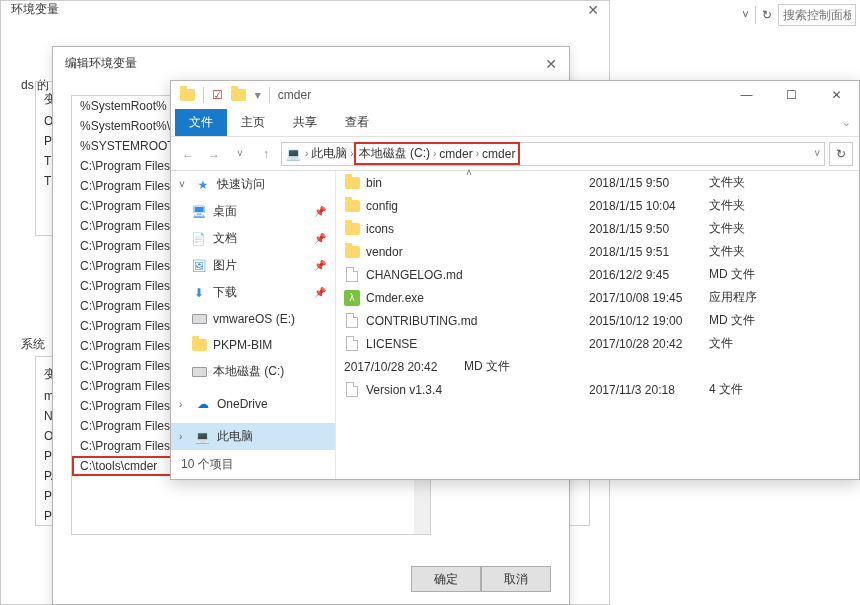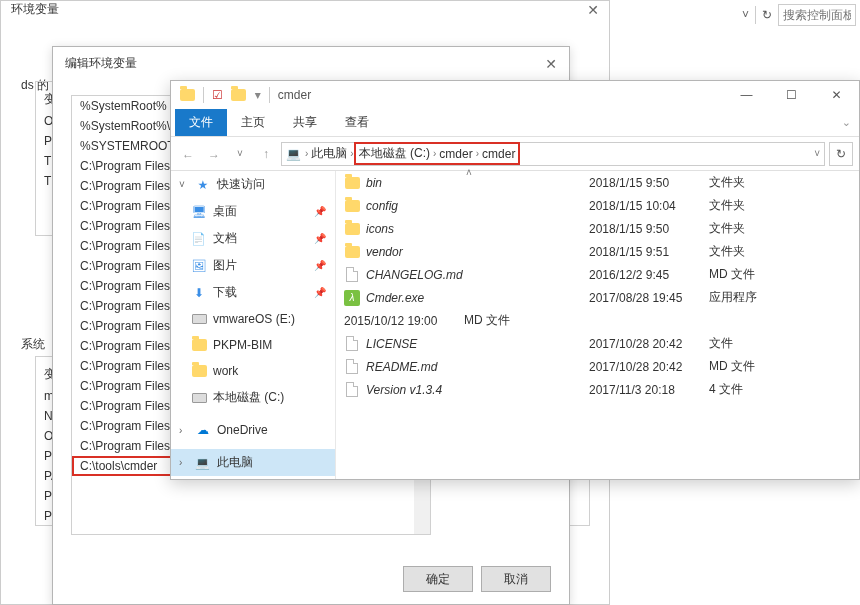--- a/index.html
+++ b/index.html
@@ -40,21 +40,21 @@
 }
 .edit-dialog .listwrap .scroll-ind {
   position: absolute; right: 0; top: 0; width: 16px; height: 100%; background: #f0f0f0;
 }
 .edit-dialog .listwrap .scroll-ind .thumb {
   position: absolute; left: 2px; right: 2px; top: 30%; height: 45px; background: #c2c2c2; border-radius: 2px;
 }
 .edit-dialog .listwrap .row { padding: 3px 8px; white-space: nowrap; }
 .edit-dialog .listwrap .row.highlighted { outline: 2px solid #d93025; outline-offset: -2px; }
 .edit-dialog .buttons {
-  position: absolute; bottom: 12px; right: 18px; display: flex; gap: 8px; text-align: right;
+  position: absolute; bottom: 12px; right: 18px; display: flex; gap: 0; text-align: right;
 }
 .win-button {
   min-width: 70px; height: 26px; padding: 0 14px; background: #e1e1e1; border: 1px solid #adadad; cursor: pointer;
   display: inline-flex; align-items: center; justify-content: center;
 }
 
 
 .explorer {
   position: absolute; top: 80px; left: 170px; width: 690px; height: 400px; background: #fff; border: 1px solid #b5b5b5;
   box-shadow: 0 4px 16px rgba(0,0,0,0.2);
@@ -96,21 +96,21 @@
 .explorer .file-pane { flex: 1; position: relative; }
 .explorer .file-pane .headers {
   display: flex; padding: 4px 8px; border-bottom: 1px solid #eee; color: #555;
 }
 .explorer .file-pane .headers > div { }
 .explorer .file-pane .col-name { flex: 0 0 245px; }
 .explorer .file-pane .col-date { flex: 0 0 120px; }
 .explorer .file-pane .col-type { flex: 0 0 70px; }
 .explorer .file-pane .col-size { flex: 0 0 40px; }
 .explorer .file-pane .row { display: flex; align-items: center; padding: 3px 8px; }
-.explorer .file-pane .row .col-name { display: flex; align-items: center; gap: 6px; font-style: italic; }
+.explorer .file-pane .row .col-name { display: flex; align-items: center; gap: 6px; }
 
 
 .ico { width: 16px; height: 16px; display: inline-flex; align-items: center; justify-content: center; flex-shrink: 0; }
 .ico-folder { background: #ffd86b; border-radius: 2px; position: relative; height: 12px; width: 15px; }
 .ico-folder::before { content: ""; position: absolute; top: -3px; left: 0; width: 7px; height: 3px; background: #ffd86b; border-radius: 1px 1px 0 0; }
 .ico-file { width: 12px; height: 15px; border: 1px solid #bbb; background: #fff; position: relative; }
 .ico-file::before { content: ""; position: absolute; top: -1px; right: -1px; width: 4px; height: 4px; background: #fff; border-left: 1px solid #bbb; border-bottom: 1px solid #bbb; }
 .ico-exe { background: #7ac142; border-radius: 2px; }
 .ico-star { color: #3a8ee6; }
 .ico-desktop { color: #3a8ee6; }
@@ -283,26 +283,20 @@
             <span>vmwareOS (E:)</span>
           </div>
           <div class="item">
             <span class="ico">
               <span class="ico-folder"></span>
             </span>
             <span>PKPM-BIM</span>
           </div>
           <div class="item">
             <span class="ico">
-              <span class="ico-folder"></span>
-            </span>
-            <span>work</span>
-          </div>
-          <div class="item">
-            <span class="ico">
               <span class="ico-drive"></span>
             </span>
             <span>本地磁盘 (C:)</span>
           </div>
         </div>
       <div class="item header" style="margin-top:6px">
         <span class="caret">›</span>
         <span class="ico ico-cloud">☁</span>
         <span>OneDrive</span>
       </div>
@@ -369,47 +363,47 @@
             </div>
             <div class="col-date">2016/12/2 9:45</div>
             <div class="col-type">MD 文件</div>
             <div class="col-size"></div>
           </div>
           <div class="row">
             <div class="col-name">
               <span class="ico ico-exe" style="color:#fff;font-size:10px;font-family:sans-serif">λ</span>
               <span>Cmder.exe</span>
             </div>
-            <div class="col-date">2017/08/28 19:45</div>
+            <div class="col-date">2017/10/08 19:45</div>
             <div class="col-type">应用程序</div>
             <div class="col-size"></div>
           </div>
           <div class="row">
+            <div class="col-name">
+              <span class="ico">
+                <span class="ico-file"></span>
+              </span>
+              <span>CONTRIBUTING.md</span>
+            </div>
             <div class="col-date">2015/10/12 19:00</div>
             <div class="col-type">MD 文件</div>
             <div class="col-size"></div>
           </div>
           <div class="row">
             <div class="col-name">
               <span class="ico">
                 <span class="ico-file"></span>
               </span>
               <span>LICENSE</span>
             </div>
             <div class="col-date">2017/10/28 20:42</div>
             <div class="col-type">文件</div>
             <div class="col-size"></div>
           </div>
           <div class="row">
-            <div class="col-name">
-              <span class="ico">
-                <span class="ico-file"></span>
-              </span>
-              <span>README.md</span>
-            </div>
             <div class="col-date">2017/10/28 20:42</div>
             <div class="col-type">MD 文件</div>
             <div class="col-size"></div>
           </div>
           <div class="row">
             <div class="col-name">
               <span class="ico">
                 <span class="ico-file"></span>
               </span>
               <span>Version v1.3.4</span>

